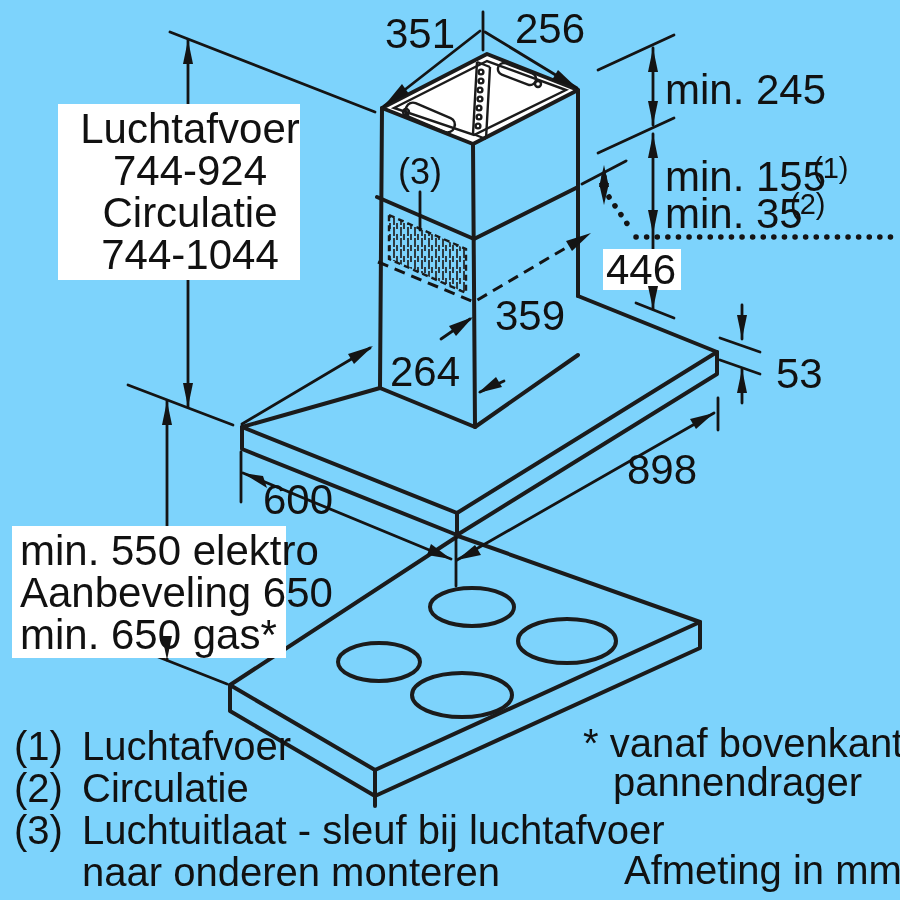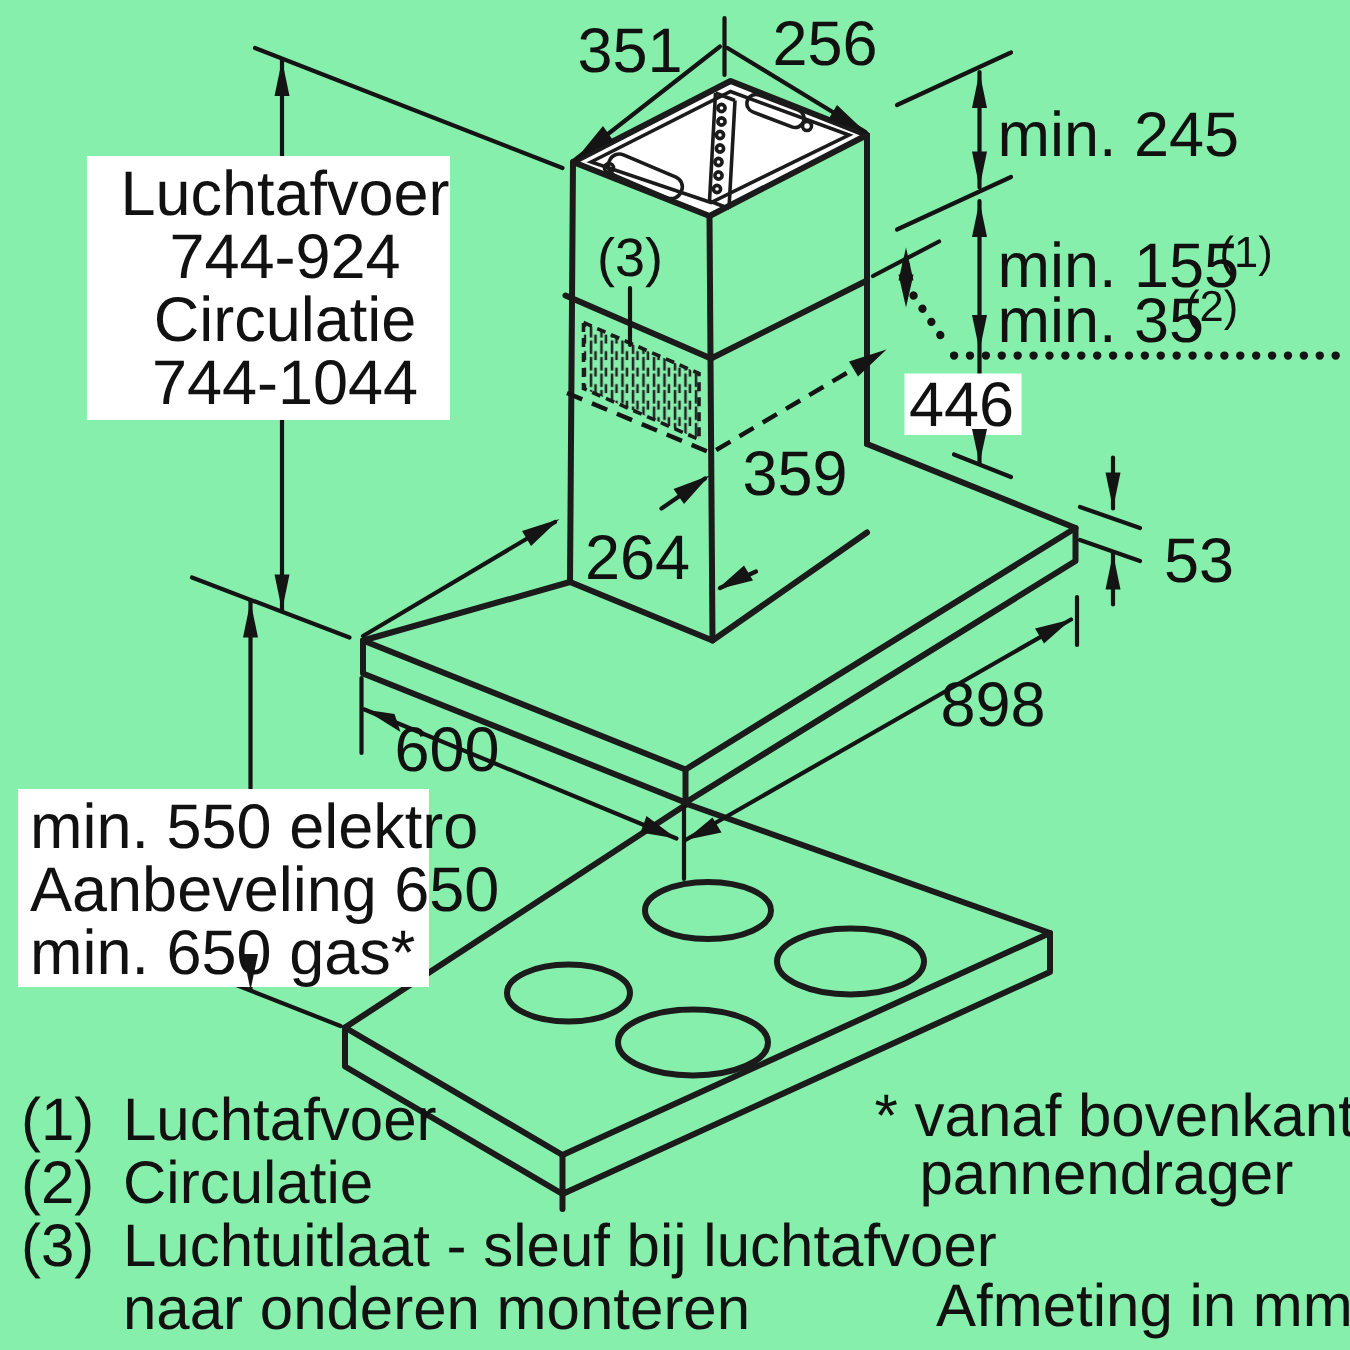--- a/index.html
+++ b/index.html
@@ -1,16 +1,16 @@
 <!DOCTYPE html>
 <html><head>
 <meta charset="utf-8">
 <style>
   html,body{margin:0;padding:0;background:#ffffff;}
-  .stage{position:relative;width:900px;height:900px;background:#86efac;overflow:hidden;
+  .stage{position:relative;width:900px;height:900px;background:#7dd3fc;overflow:hidden;
          font-family:"Liberation Sans", sans-serif;}
   svg{display:block;}
   text{fill:#111;font-family:"Liberation Sans", sans-serif;}
   .dimtxt{font-size:42px;}
   .suptxt{font-size:29px;}
   .calltxt{font-size:36px;}
   .legtxt{font-size:40px;}
   .obj{stroke:#1b1b1b;stroke-width:4;fill:none;stroke-linecap:round;stroke-linejoin:round;}
   .objfill{stroke:#1b1b1b;stroke-width:4;fill:#ffffff;stroke-linejoin:round;}
   .thin{stroke:#1b1b1b;stroke-width:2.4;fill:none;}

